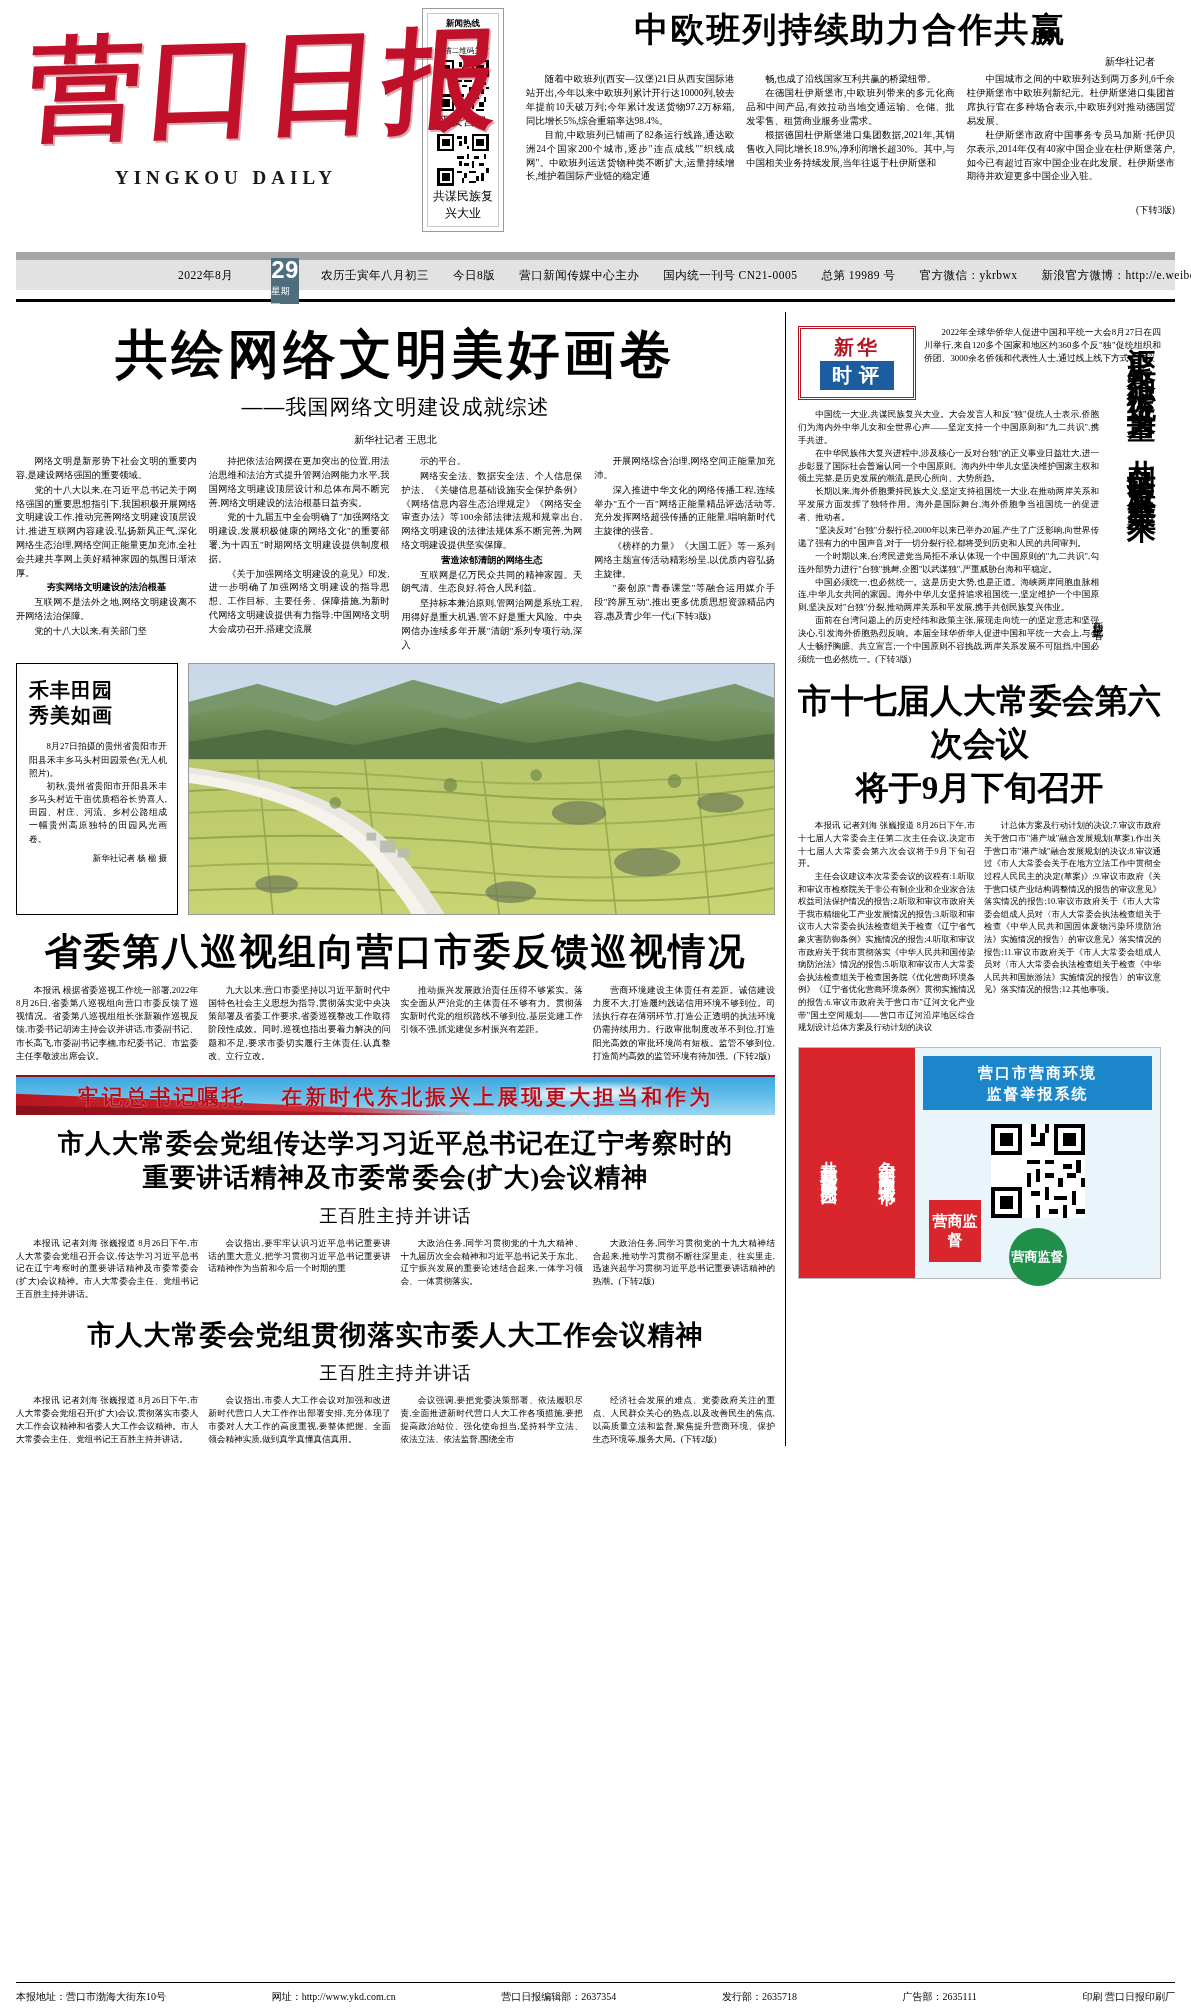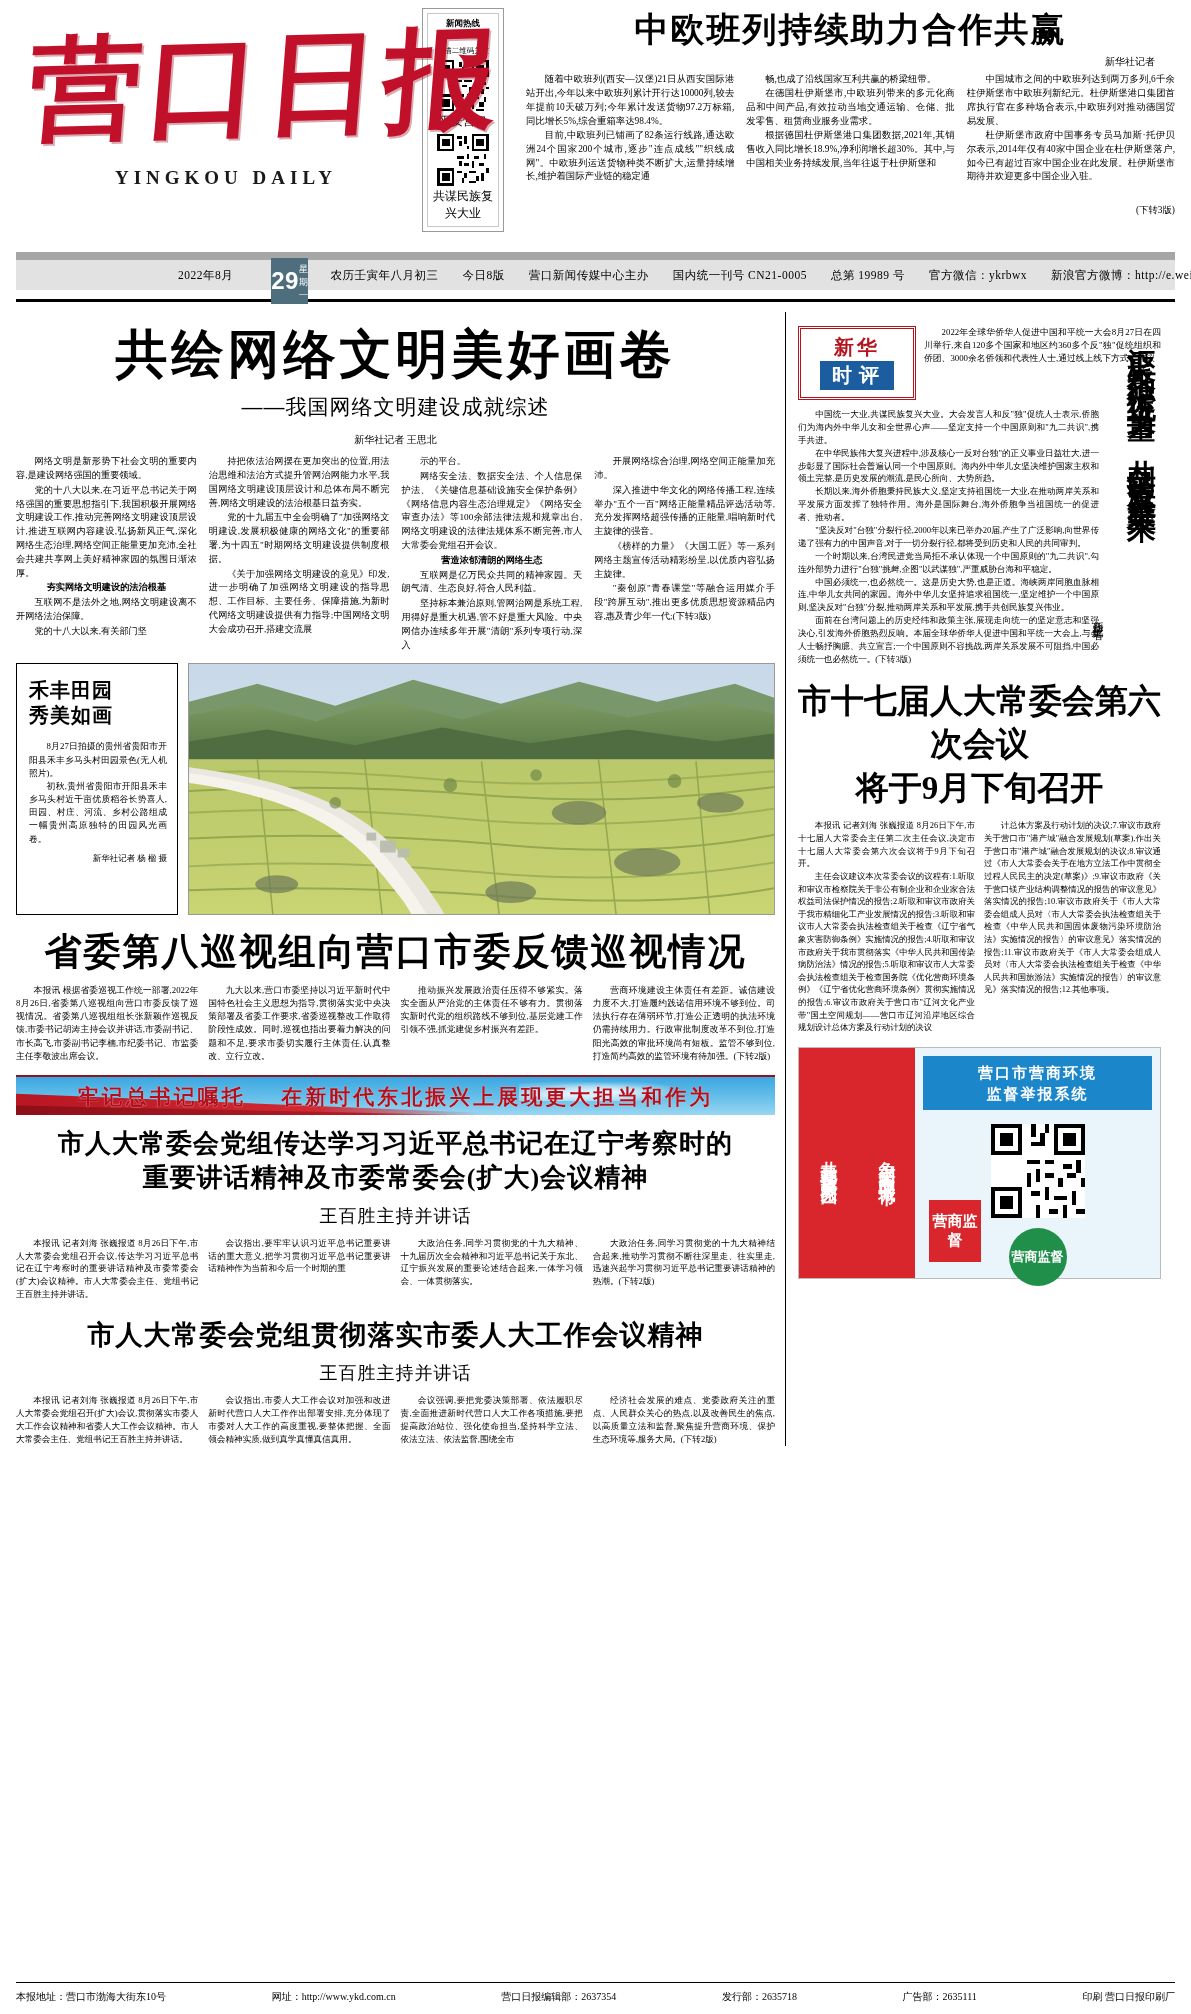--- a/index.html
+++ b/index.html
@@ -60,21 +60,21 @@
   .infobar-wrap { position: relative; margin-top: 2px; }
   .infobar-top { height: 8px; background: #a6a6a6; }
   .infobar {
     height: 30px; background: #e2e2e2;
     display: flex; align-items: center;
     font-size: 11.5px; letter-spacing: .5px;
   }
   .infobar .seg { padding: 0 12px; white-space: nowrap; }
   .daybox {
     width: 48px; height: 46px; background: #4e6e7d; color: #fff;
-    display: flex; align-items: center; 
+    display: flex; flex-direction: column; align-items: center; 
     margin: 0 10px 4px 26px; position: relative; top: 8px;
   }
   .daybox .num { font-size: 24px; font-weight: bold; line-height: 1; font-family:"Liberation Sans",sans-serif;}
   .daybox .wk { font-size: 9px; margin-top: 3px; }
   .rule-thick { height: 3px; background: #000; margin-top: 9px; }
 
   
   .body-grid { display: flex; margin-top: 10px; }
   .col-left { width: 770px; padding-right: 10px; border-right: 1px solid #000; }
   .col-right { width: 375px; padding-left: 12px; position: relative; }
@@ -405,21 +405,21 @@
           <p>互联网不是法外之地,网络文明建设离不开网络法治保障。</p>
           <p>党的十八大以来,有关部门坚</p>
         </div>
         <div class="c">
           <p>持把依法治网摆在更加突出的位置,用法治思维和法治方式提升管网治网能力水平,我国网络文明建设顶层设计和总体布局不断完善,网络文明建设的法治根基日益夯实。</p>
           <p>党的十九届五中全会明确了"加强网络文明建设,发展积极健康的网络文化"的重要部署,为十四五"时期网络文明建设提供制度根据。</p>
           <p>《关于加强网络文明建设的意见》印发,进一步明确了加强网络文明建设的指导思想、工作目标、主要任务、保障措施,为新时代网络文明建设提供有力指导;中国网络文明大会成功召开,搭建交流展</p>
         </div>
         <div class="c">
           <p>示的平台。</p>
-          <p>网络安全法、数据安全法、个人信息保护法、《关键信息基础设施安全保护条例》《网络信息内容生态治理规定》《网络安全审查办法》等100余部法律法规和规章出台,网络文明建设的法律法规体系不断完善,市人大常委会党组召开会议。</p>
+          <p>网络安全法、数据安全法、个人信息保护法、《关键信息基础设施安全保护条例》《网络信息内容生态治理规定》《网络安全审查办法》等100余部法律法规和规章出台,网络文明建设的法律法规体系不断完善,为网络文明建设提供坚实保障。</p>
           <p class="sub">营造浓郁清朗的网络生态</p>
           <p>互联网是亿万民众共同的精神家园。天朗气清、生态良好,符合人民利益。</p>
           <p>坚持标本兼治原则,管网治网是系统工程,用得好是重大机遇,管不好是重大风险。中央网信办连续多年开展"清朗"系列专项行动,深入</p>
         </div>
         <div class="c">
           <p>开展网络综合治理,网络空间正能量加充沛。</p>
           <p>深入推进中华文化的网络传播工程,连续举办"五个一百"网络正能量精品评选活动等,充分发挥网络超强传播的正能量,唱响新时代主旋律的强音。</p>
           <p>《榜样的力量》《大国工匠》等一系列网络主题宣传活动精彩纷呈,以优质内容弘扬主旋律。</p>
           <p>"秦创原"青春课堂"等融合运用媒介手段"跨屏互动",推出更多优质思想资源精品内容,惠及青少年一代;(下转3版)</p>
         </div>

